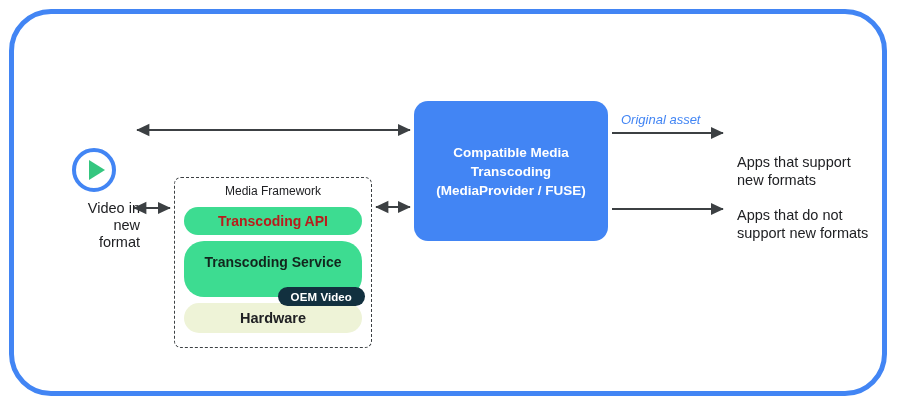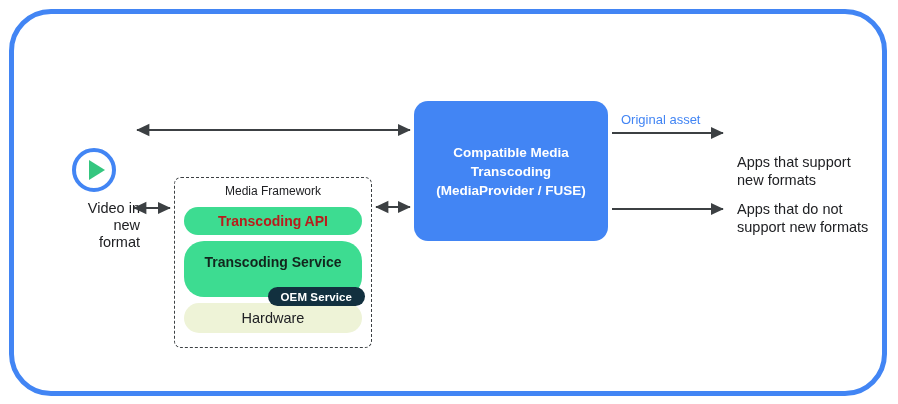--- a/index.html
+++ b/index.html
@@ -129,21 +129,21 @@
     display: flex;
     align-items: center;
     justify-content: center;
     letter-spacing: 0.1px;
   }
   .pill-hardware {
     height: 30px;
     background: #eef3d7;
     font-size: 14.5px;
     color: #202124;
-    font-weight: normal;
+    font-weight: bold;
   }
 
   
   .cmt-box {
     position: absolute;
     left: 414px;
     top: 101px;
     width: 194px;
     height: 140px;
     background: #4285f4;
@@ -167,34 +167,35 @@
     width: 898px; height: 404px;
     pointer-events: none;
   }
 
   
   .edge-label {
     position: absolute;
     font-size: 13px;
     color: #4285f4;
     white-space: nowrap;
+    font-style: italic;
   }
   .lbl-original { left: 621px; top: 112px; }
   .lbl-transcoded { left: 621px; top: 216px; }
 
   
   .consumer {
     position: absolute;
     font-size: 14.5px;
     line-height: 18px;
     color: #202124;
     white-space: pre-line;
   }
   .consumer-top { left: 737px; top: 117px; margin-top: 36px; }
-  .consumer-bottom { left: 737px; top: 200px; }
+  .consumer-bottom { left: 737px; top: 206px; }
 </style>
 </head>
 <body>
 
 <div id="stage">
 
   <div class="outer-frame"></div>
 
   <div class="video-source">
     <div class="play-icon">
@@ -206,21 +207,21 @@
   </div>
 
   <div class="media-framework">
     <div class="mf-title">Media Framework</div>
     <div class="mf-stack">
       <div class="pill pill-api">
         <span>Transcoding API</span>
       </div>
       <div class="pill pill-service">
         <span class="svc-label">Transcoding Service</span>
-        <span class="badge-oem">OEM Service</span>
+        <span class="badge-oem">OEM Video</span>
       </div>
       <div class="pill pill-hardware">
         <span>Hardware</span>
       </div>
     </div>
   </div>
 
   <div class="cmt-box">Compatible Media
 Transcoding
 (MediaProvider / FUSE)</div>

